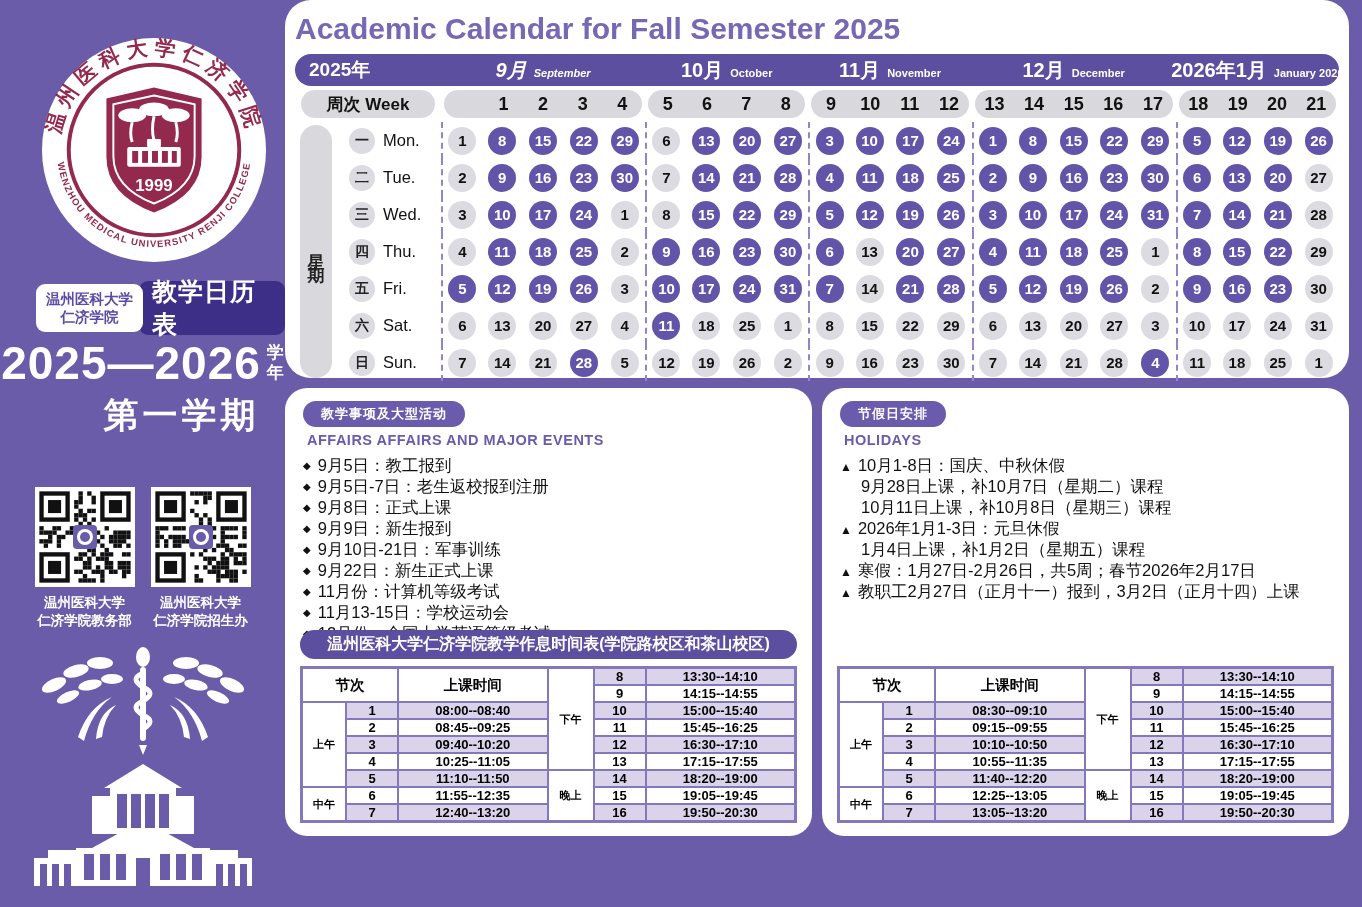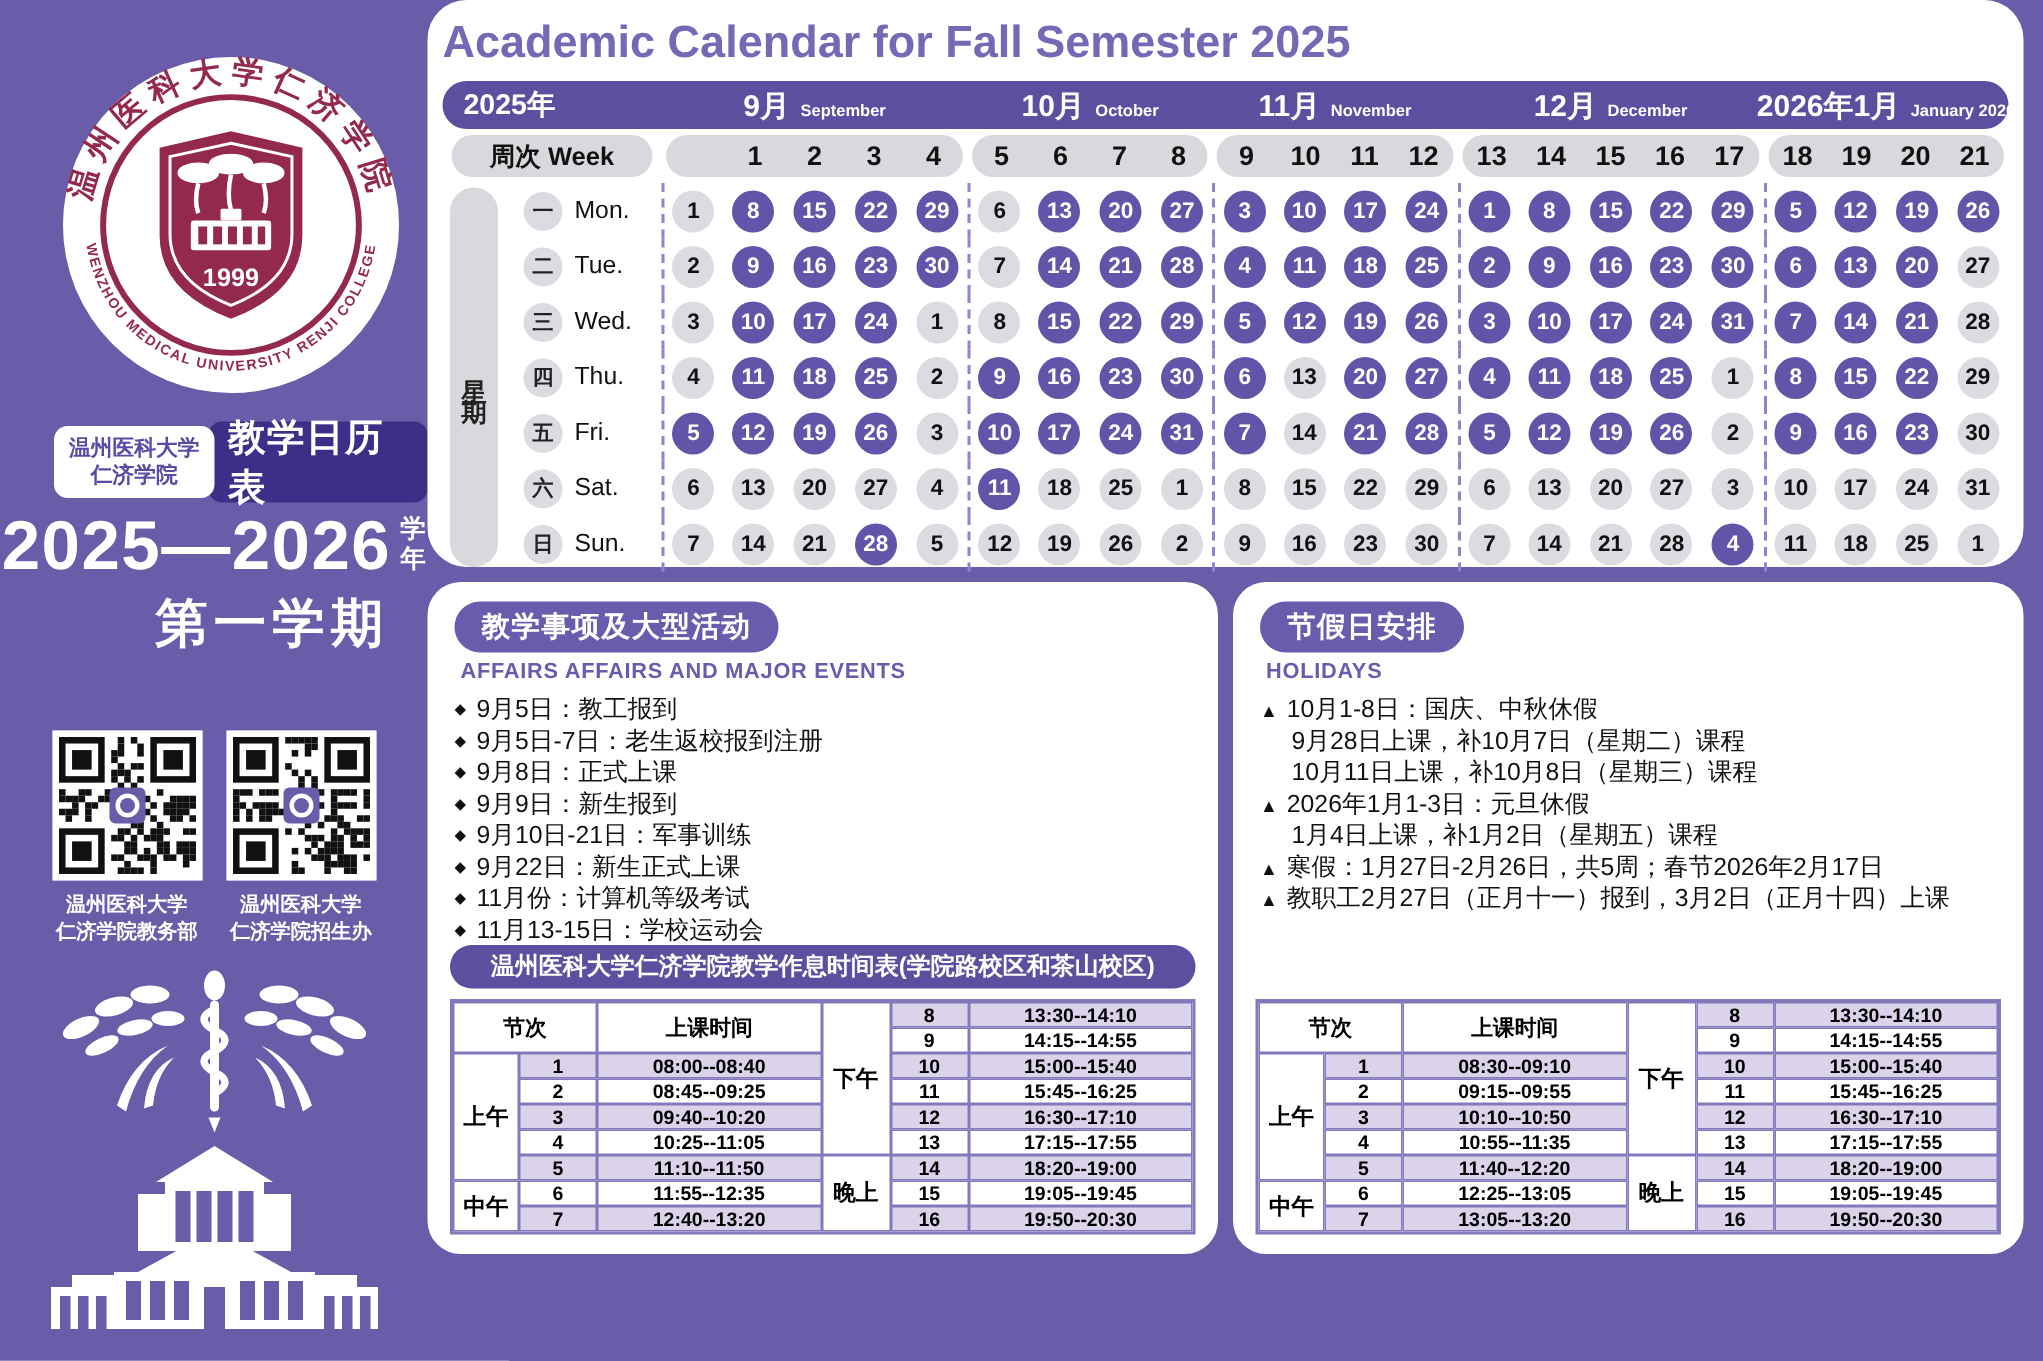--- a/index.html
+++ b/index.html
@@ -58,38 +58,38 @@
   .day-en { font-size:16.5px; color:#111; }
   .date-cell { display:flex; align-items:center; justify-content:center; }
   .date-cell.sec { border-left:2px dashed #9084CC; }
   .date-dot { width:28px; height:28px; border-radius:50%; display:flex; align-items:center;
               justify-content:center; font-size:15px; font-weight:bold; }
   .date-dot.on { background:#6254A8; color:#fff; }
   .date-dot.off { background:#DCDBE1; color:#111; }
 
   .bottom { display:flex; gap:10px; margin:10px 13px 0 0; }
   .card { background:#fff; border-radius:22px; height:448px; flex:1; padding:13px 18px; position:relative; }
-  .sec-pill { display:inline-block; background:#6A5BAD; color:#fff; font-size:19px; font-weight:bold;
+  .sec-pill { display:inline-block; background:#6A5BAD; color:#fff; font-size:13px; font-weight:bold;
               padding:4px 18px; border-radius:999px; letter-spacing:1px; }
   .sec-sub { color:#6A5BAD; font-size:14.5px; font-weight:bold; margin:5px 0 7px 4px; letter-spacing:0.5px; }
   .ev-item { font-size:16.5px; color:#111; line-height:1.27; display:flex; align-items:baseline; }
   .ev-bullet { font-size:10px; margin-right:7px; position:relative; top:-2px; }
   .hl-main { font-size:16.5px; color:#111; line-height:1.27; display:flex; align-items:baseline; }
   .hl-bullet { font-size:12px; margin-right:6px; }
   .hl-sub { font-size:16.5px; color:#111; line-height:1.27; padding-left:21px; }
 
   .tt { position:absolute; left:15px; right:15px; bottom:13px; }
   .tt-title { background:#5C4FA0; color:#fff; text-align:center; border-radius:999px;
               font-size:16px; font-weight:bold; padding:4px 0; margin-bottom:7px; }
   .tt-table { display:grid; grid-template-columns:44px 52px 1fr 46px 52px 1fr;
               grid-auto-rows:17px; border:2px solid #8478BC; background:#fff; }
   .tt-cell { border:1px solid #8478BC; display:flex; align-items:center; justify-content:center;
              font-weight:bold; color:#000; font-size:13px; overflow:hidden; white-space:nowrap; }
   .tt-head { font-size:14.5px; }
-  .tt-group { font-size:15px; }
+  .tt-group { font-size:11px; }
   .tt-shade { background:#DAD3EA; }
 </style>
 </head>
 <body>
 
 <div class="page">
 
   <aside class="sidebar">
     <div class="logo-wrap">
       <svg viewBox="0 0 230 230" width="228" height="228">
@@ -475,21 +475,21 @@
   </aside>
 
   <div class="main">
 
 
     <section class="cal-card">
       <div class="cal-title">Academic Calendar for Fall Semester 2025</div>
       <div class="cal-grid">
         <div class="cal-headbar">
           <div class="cal-yearlabel">2025年</div>
-        <div class="month-label" style="grid-column: 3 / 8;">
+        <div class="month-label" style="grid-column: 3 / 8; font-style: italic;">
               <span class="month-cn">9月</span>
               <span class="month-en">September</span>
             </div>
             <div class="month-label" style="grid-column: 8 / 12;">
               <span class="month-cn">10月</span>
               <span class="month-en">October</span>
             </div>
             <div class="month-label" style="grid-column: 12 / 16;">
               <span class="month-cn">11月</span>
               <span class="month-en">November</span>

